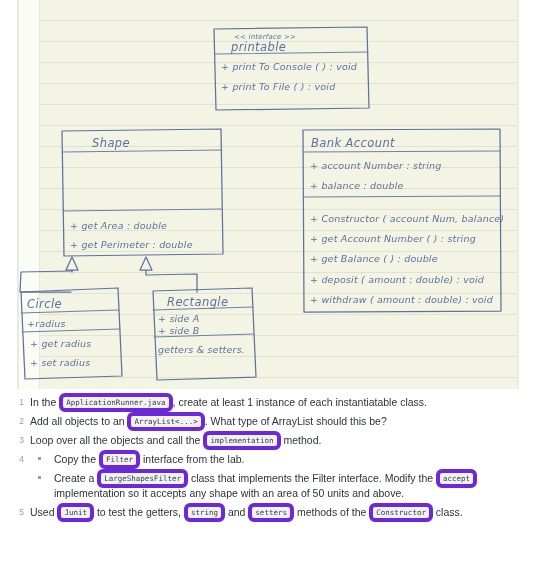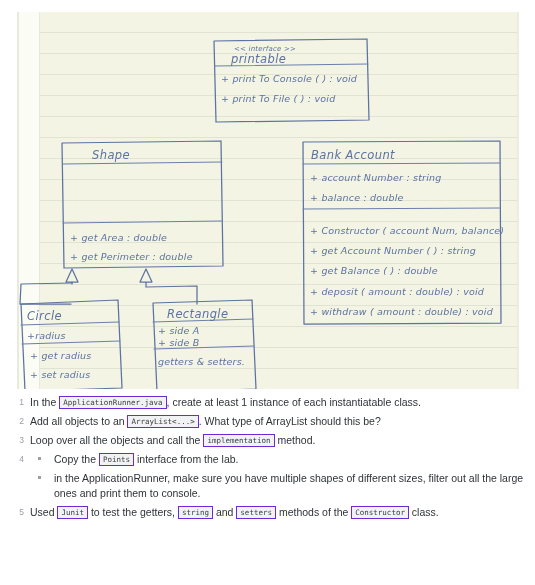--- a/index.html
+++ b/index.html
@@ -3,21 +3,21 @@
 <meta charset="utf-8">
 <style>
   html,body{margin:0;padding:0;}
   body{
     width:535px;height:585px;background:#ffffff;
     font-family:"Liberation Sans", sans-serif;
     overflow:hidden;
   }
   
   .photo{
-    position:absolute;left:0;top:12px;width:533px;height:389px;
+    position:absolute;left:0;top:0;width:533px;height:389px;
     background:#ffffff;overflow:hidden;
   }
   .paper{
     position:absolute;left:19px;top:0;width:498px;height:389px;
     background:#f3f4e4;
   }
   .paper-margin{
     position:absolute;left:0;top:0;width:21px;height:389px;
     background:#fbfcf4;
   }
@@ -78,22 +78,22 @@
     position:relative;padding-left:24px;margin:0 0 4px 0;
   }
   .sli-bullet{
     position:absolute;left:8px;top:5px;width:3px;height:3px;
     background:#9aa0a6;
   }
   code.chip{
     font-family:"DejaVu Sans Mono", monospace;
     font-size:7.5px;
     background:#f1f2f3;
-    border:1px solid #6d28d9;
-    border-radius:0;
+    border:4px solid #6d28d9;
+    border-radius:6px;
     padding:1px 3px;
     color:#3b4045;
     white-space:nowrap;
     vertical-align:1px;
   }
 </style>
 </head>
 <body>
 
 <div class="photo">
@@ -185,22 +185,22 @@
         <span class="oli-num">2</span>
         <span class="oli-body">Add all objects to an <code class="chip">ArrayList&lt;...&gt;</code>. What type of ArrayList should this be?</span>
       </li>
       <li class="oli">
         <span class="oli-num">3</span>
         <span class="oli-body">Loop over all the objects and call the <code class="chip">implementation</code> method.</span>
       </li>
       <li class="oli">
         <span class="oli-num">4</span>
         <ul class="sub">
-          <li class="sli"><span class="sli-bullet"></span><span>Copy the <code class="chip">Points</code> interface from the lab.</span></li>
-          <li class="sli"><span class="sli-bullet"></span><span>in the ApplicationRunner, make sure you have multiple shapes of different sizes, filter out all the large ones and print them to console.</span></li>
+          <li class="sli"><span class="sli-bullet"></span><span>Copy the <code class="chip">Filter</code> interface from the lab.</span></li>
+          <li class="sli"><span class="sli-bullet"></span><span>Create a <code class="chip">LargeShapesFilter</code> class that implements the Filter interface. Modify the <code class="chip">accept</code> implementation so it accepts any shape with an area of 50 units and above.</span></li>
         </ul>
       </li>
       <li class="oli">
         <span class="oli-num">5</span>
         <span class="oli-body">Used <code class="chip">Junit</code> to test the getters, <code class="chip">string</code> and <code class="chip">setters</code> methods of the <code class="chip">Constructor</code> class.</span>
       </li>
     </ol>
 </div>
 
 </body></html>

